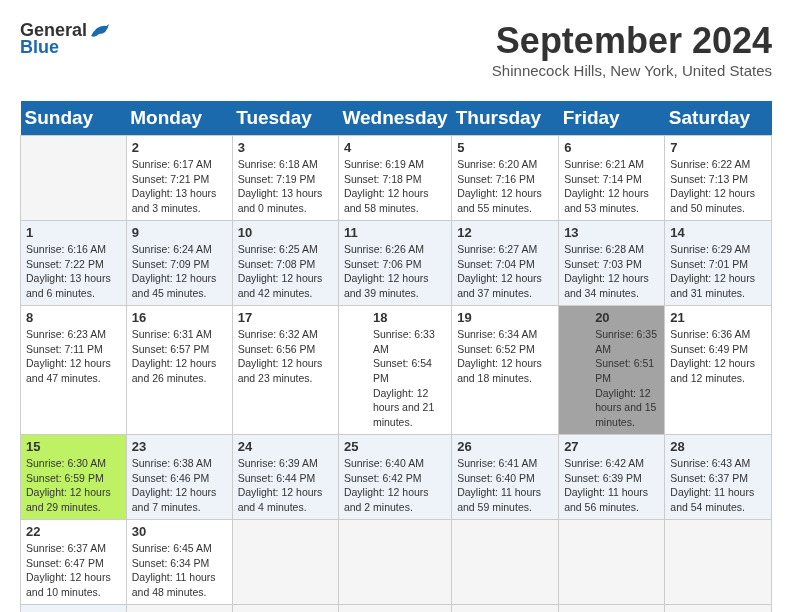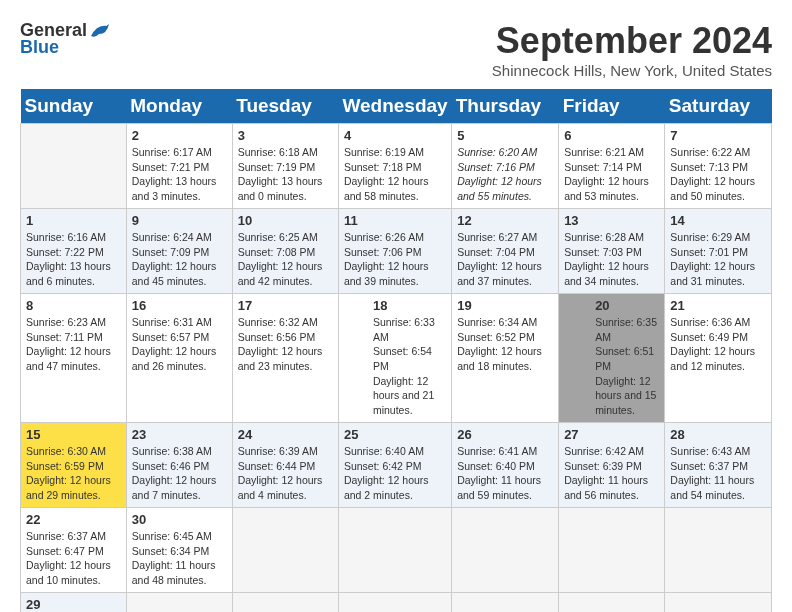--- a/index.html
+++ b/index.html
@@ -7,21 +7,21 @@
       font-family: Arial, sans-serif;
       background: #fff;
       width: 792px;
       min-height: 612px;
       padding: 20px;
     }
     .header-section {
       display: flex;
       justify-content: space-between;
       align-items: flex-start;
-      margin-bottom: 10px;
+      margin-bottom: 22px;
     }
     .logo {
       display: flex;
       flex-direction: column;
       align-items: flex-start;
     }
     .title-section {
       text-align: right;
     }
     .calendar-table {
@@ -115,21 +115,21 @@
 Daylight: 13 hours and 0 minutes.</div>
         </td>
         <td style="background-color: rgb(255, 255, 255); min-height: 80px; height: 85px;">
           <div class="day-number">4</div>
           <div class="day-detail" style="white-space: pre-line;">Sunrise: 6:19 AM
 Sunset: 7:18 PM
 Daylight: 12 hours and 58 minutes.</div>
         </td>
         <td style="background-color: rgb(255, 255, 255); min-height: 80px; height: 85px;">
           <div class="day-number">5</div>
-          <div class="day-detail" style="white-space: pre-line; font-style: italic;">Sunrise: 6:20 AM
+          <div class="day-detail" style="white-space: pre-line;">Sunrise: 6:20 AM
 Sunset: 7:16 PM
 Daylight: 12 hours and 55 minutes.</div>
         </td>
         <td style="background-color: rgb(255, 255, 255); min-height: 80px; height: 85px;">
           <div class="day-number">6</div>
           <div class="day-detail" style="white-space: pre-line;">Sunrise: 6:21 AM
 Sunset: 7:14 PM
 Daylight: 12 hours and 53 minutes.</div>
         </td>
         <td style="background-color: rgb(255, 255, 255); min-height: 80px; height: 85px;">
@@ -221,21 +221,21 @@
 Daylight: 12 hours and 15 minutes.</div>
         </td>
         <td style="background-color: rgb(255, 255, 255); min-height: 80px; height: 85px;">
           <div class="day-number">21</div>
           <div class="day-detail" style="white-space: pre-line;">Sunrise: 6:36 AM
 Sunset: 6:49 PM
 Daylight: 12 hours and 12 minutes.</div>
         </td>
       </tr>
       <tr>
-        <td style="background-color: #fde047; min-height: 80px; height: 85px;">
+        <td style="background-color: #bef264; min-height: 80px; height: 85px;">
           <div class="day-number">15</div>
           <div class="day-detail" style="white-space: pre-line;">Sunrise: 6:30 AM
 Sunset: 6:59 PM
 Daylight: 12 hours and 29 minutes.</div>
         </td>
         <td style="background-color: rgb(238, 243, 250); min-height: 80px; height: 85px;">
           <div class="day-number">23</div>
           <div class="day-detail" style="white-space: pre-line;">Sunrise: 6:38 AM
 Sunset: 6:46 PM
 Daylight: 12 hours and 7 minutes.</div>

